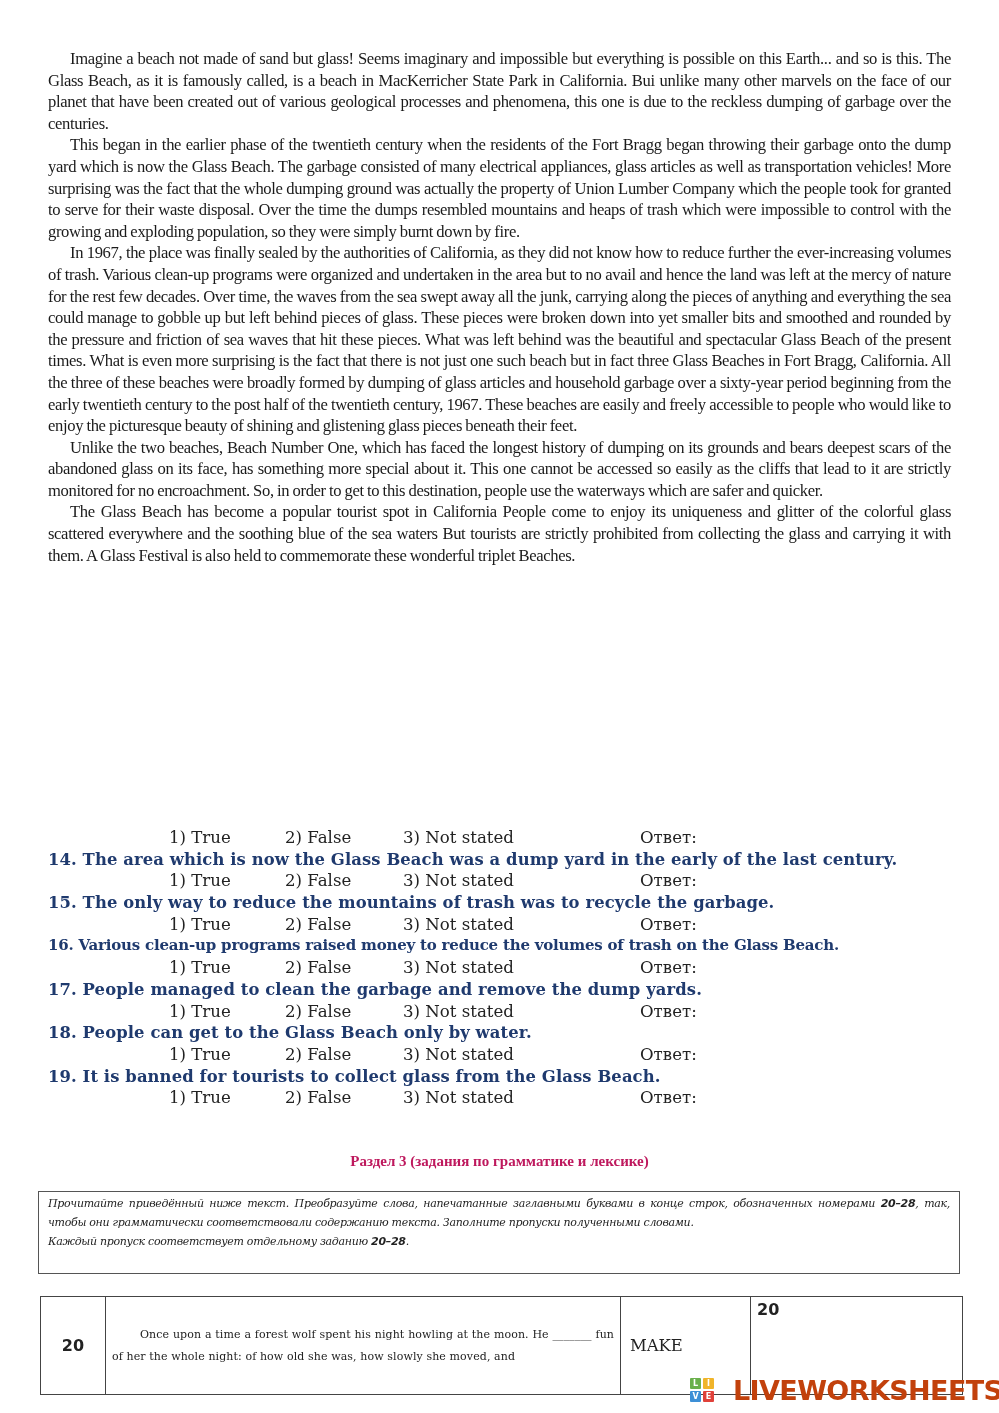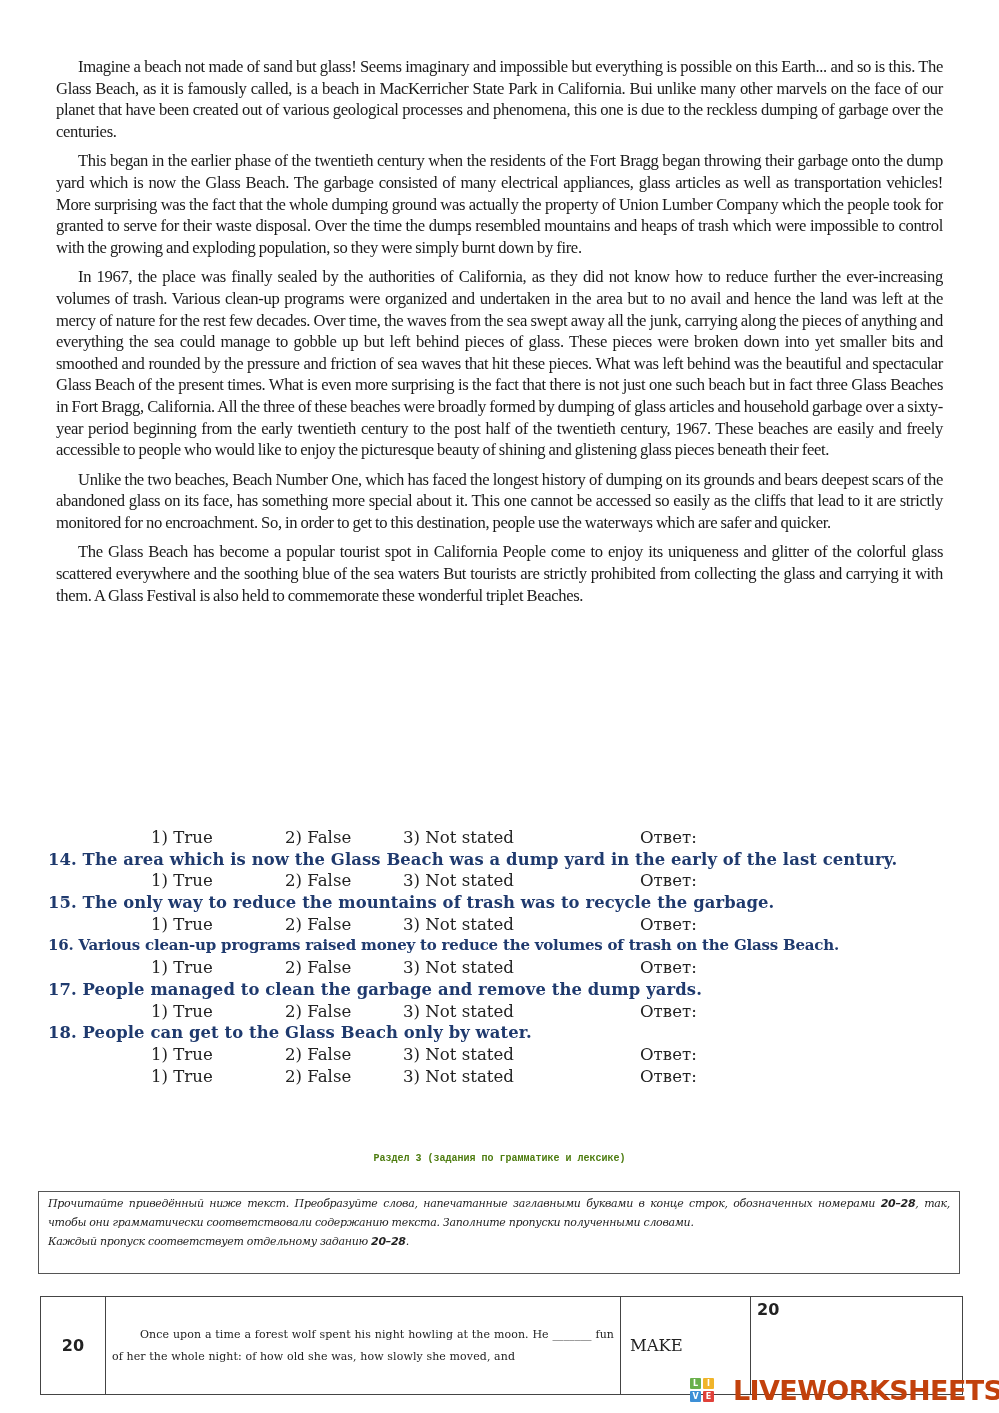--- a/index.html
+++ b/index.html
@@ -7,40 +7,40 @@
       width: 999px; height: 1413px; position: relative; overflow: hidden;
       font-family: "DejaVu Serif", serif; color: #1a1a1a;
     }
     .page { position: absolute; left: 48px; top: 48px; width: 903px; }
     .title {
       text-align: center; font-weight: bold; font-size: 15.5px;
       line-height: 21px; height: 21px;
     }
     .para {
       font-size: 16.6px; line-height: 21.6px; text-align: justify;
-      text-indent: 22px; margin: 8px; letter-spacing: -0.35px; word-spacing: -0.5px;
+      text-indent: 22px; margin: 0; letter-spacing: -0.35px; word-spacing: -0.5px;
       font-family: "Liberation Serif", serif;
     }
     .questions { position: absolute; left: 48px; top: 827px; width: 910px; }
     .q-text {
       color: #1f3a6e; font-weight: bold; font-size: 16.4px; line-height: 21.7px;
       height: 21.7px; white-space: nowrap; letter-spacing: 0.1px;
       font-family: "DejaVu Serif", serif;
     }
     .q-text.small { font-size: 15px; letter-spacing: -0.2px; }
     .q-options {
       position: relative; height: 21.7px; font-size: 16.6px; line-height: 21.7px;
       font-family: "DejaVu Serif", serif; color: #222;
     }
     .q-options span { position: absolute; top: 0; white-space: nowrap; }
-    .opt1 { left: 103px; } .opt2 { left: 237px; } .opt3 { left: 355px; } .ans { left: 592px; }
+    .opt1 { left: 121px; } .opt2 { left: 237px; } .opt3 { left: 355px; } .ans { left: 592px; }
     .section-title {
       position: absolute; left: 0; width: 999px; top: 1153px; text-align: center;
-      font-weight: bold; font-size: 10px; font-family: Liberation Mono, monospace;
-      color: #4d7c0f;
+      font-weight: bold; font-size: 15px; font-family: Liberation Serif, serif;
+      color: #be185d;
     }
     .instr {
       position: absolute; left: 38px; top: 1191px; width: 922px; height: 83px;
       border: 1px solid #555; box-sizing: border-box; padding: 2px 9px;
       font-style: italic; font-size: 11px; line-height: 19.2px; text-align: justify;
       font-family: "DejaVu Serif", serif; color: #222; letter-spacing: -0.3px;
     }
     .instr b { font-style: italic; font-family: "DejaVu Sans", sans-serif; }
     table.task {
       position: absolute; left: 40px; top: 1296px; width: 923px; border-collapse: collapse;
@@ -125,20 +125,21 @@
   <div>
     <div class="q-text">18. People can get to the Glass Beach only by water.</div>
     <div class="q-options">
       <span class="opt1">1) True</span>
       <span class="opt2">2) False</span>
       <span class="opt3">3) Not stated</span>
       <span class="ans">Ответ:</span>
     </div>
   </div>
   <div>
+    <div class="q-text">19. It is banned for tourists to collect glass from the Glass Beach.</div>
     <div class="q-options">
       <span class="opt1">1) True</span>
       <span class="opt2">2) False</span>
       <span class="opt3">3) Not stated</span>
       <span class="ans">Ответ:</span>
     </div>
   </div>
 </div>
 
 <div class="section-title">Раздел 3 (задания по грамматике и лексике)</div>

